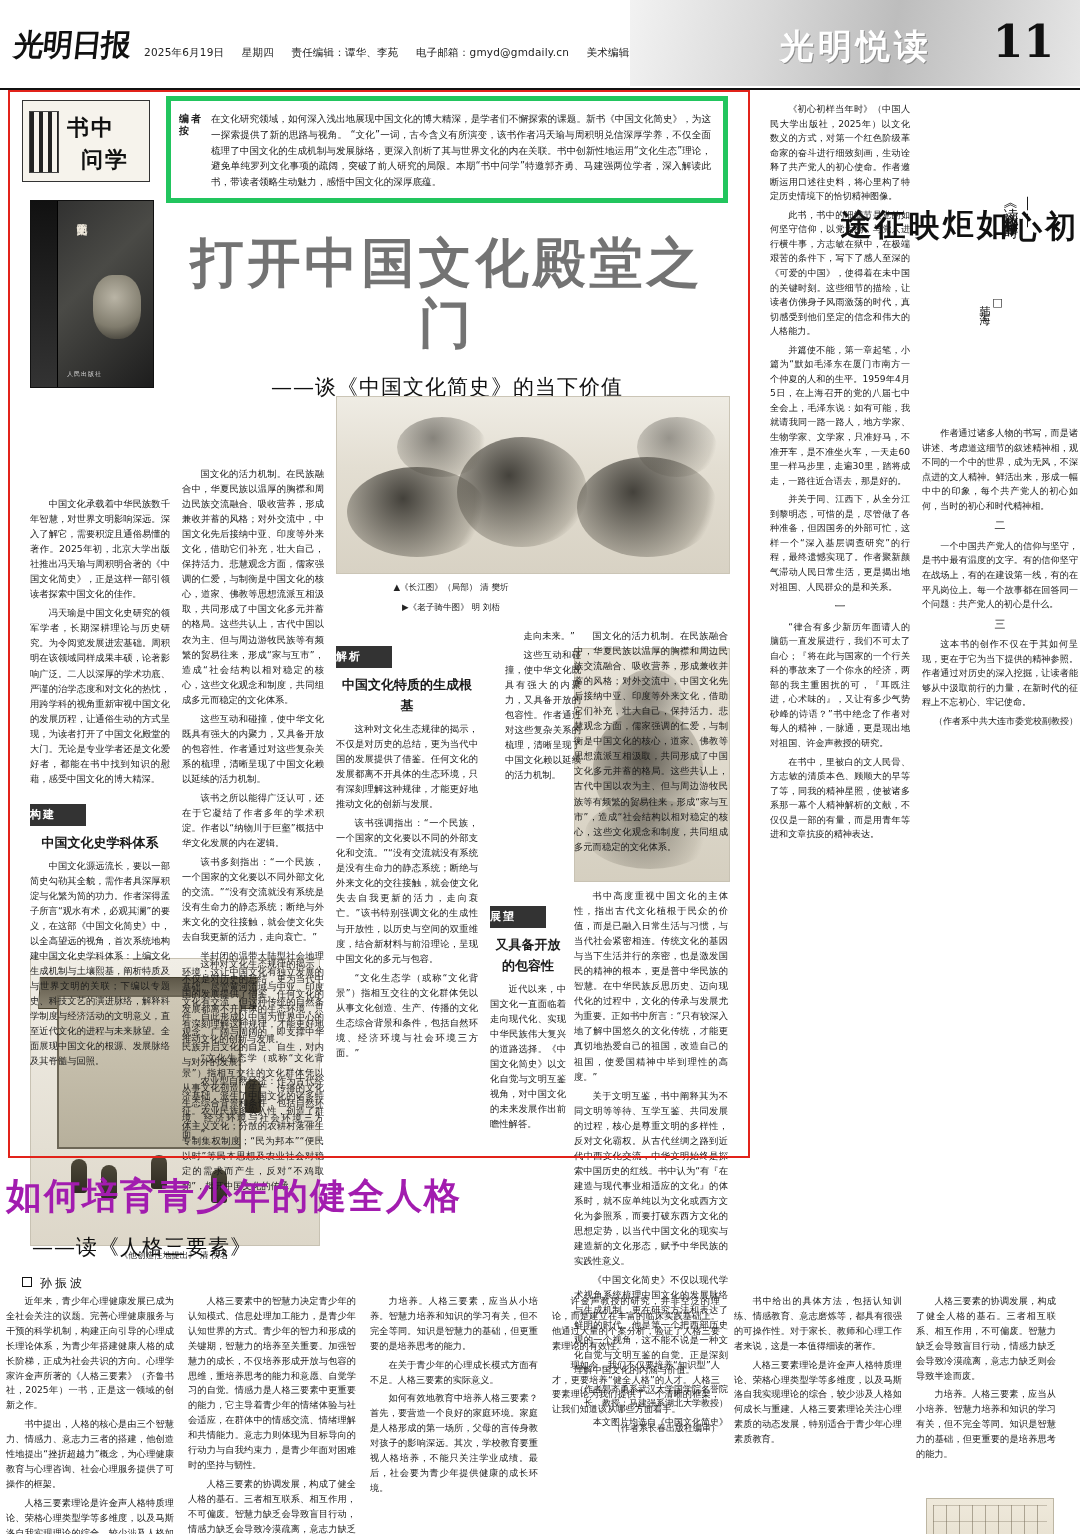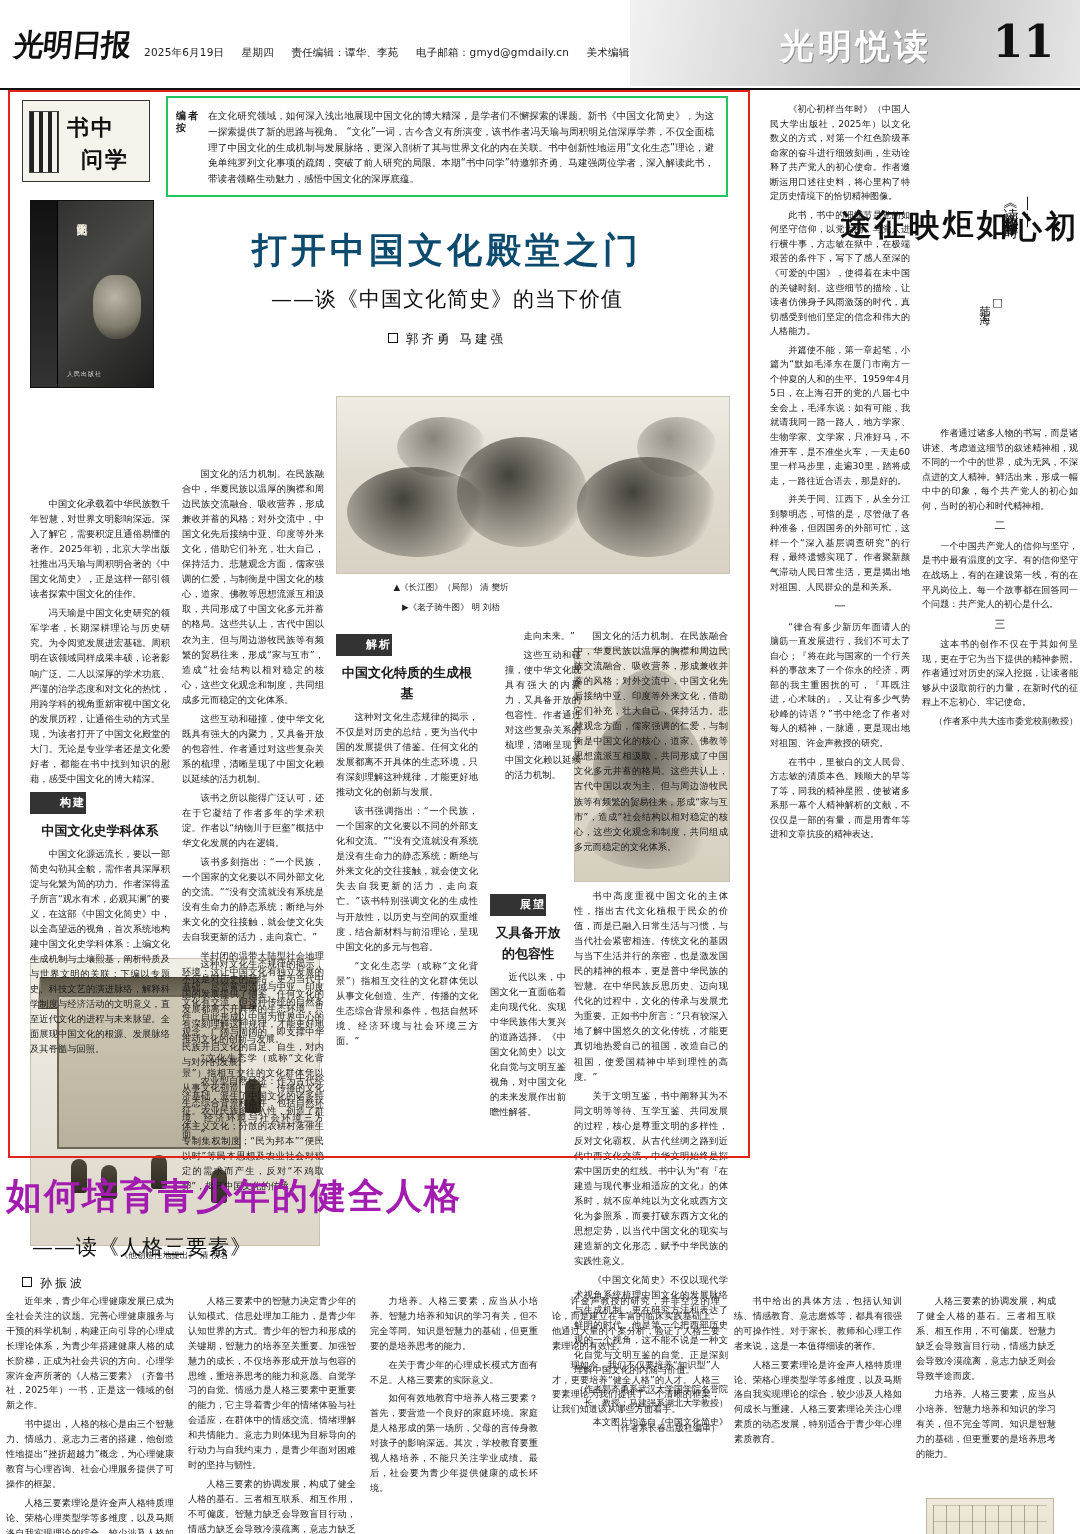--- a/index.html
+++ b/index.html
@@ -112,21 +112,21 @@
     left: 0;
     top: 0;
     width: 730px;
   }
 
   
   .editor-note {
     position: relative;
     margin-left: 152px;
     width: 562px;
-    border: 2px solid #22c55e;
+    border: 5px solid #22c55e;
     padding: 10px 12px 8px 40px;
     font-size: 9.6px;
     line-height: 1.65;
     color: #222;
     text-align: justify;
     box-sizing: border-box;
   }
   .editor-note-label {
     position: absolute;
     left: 8px;
@@ -168,25 +168,25 @@
   .shuzhong-logo .t2 { left: 58px; top: 44px; font-size: 22px; letter-spacing: 2px;}
 
   
   .headline-wrap {
     margin-left: 152px;
     width: 562px;
     text-align: center;
     margin-top: 34px;
   }
   .headline {
-    font-family: Liberation Serif, serif;
-    font-weight: bold;
-    font-size: 35px;
+    font-family: Liberation Mono, monospace;
+    font-weight: bold;
+    font-size: 53px;
     letter-spacing: 4px;
-    color: #0c4a6e;
+    color: #737373;
     line-height: 1.15;
   }
   .subhead {
     font-family: "DejaVu Serif", "Liberation Serif", serif;
     font-size: 21px;
     margin-top: 14px;
     letter-spacing: 1px;
     color: #111;
   }
   .byline {
@@ -251,27 +251,27 @@
     font-family: "DejaVu Serif","Liberation Serif",serif;
     font-weight: bold;
     font-size: 13px;
     text-align: center;
     margin: 6px 0 5px 0;
     text-indent: 0 !important;
   }
   .box-label {
     display:block;
     width: 56px;
-    text-align:right;
+    text-align:left;
     font-size: 11px;
     font-weight:bold;
     color:#fff;
     background:#333;
     padding: 2px 0;
-    margin: 6px 0 5px 0;
+    margin: 18px 0 5px 0;
     letter-spacing: 2px;
   }
   .cap {
     font-size: 8.6px;
     color:#222;
     text-align:center;
     margin: 3px 0 6px 0;
     text-indent: 0 !important;
   }
 

